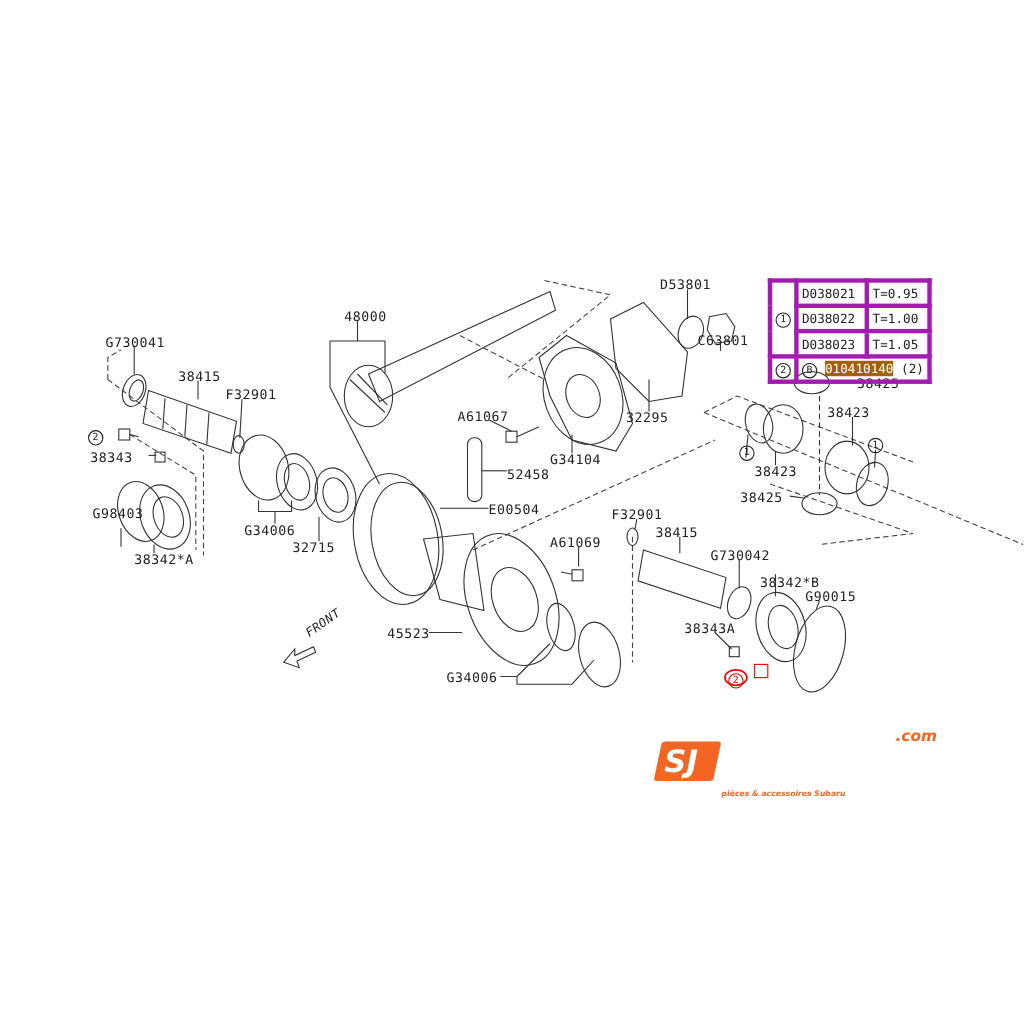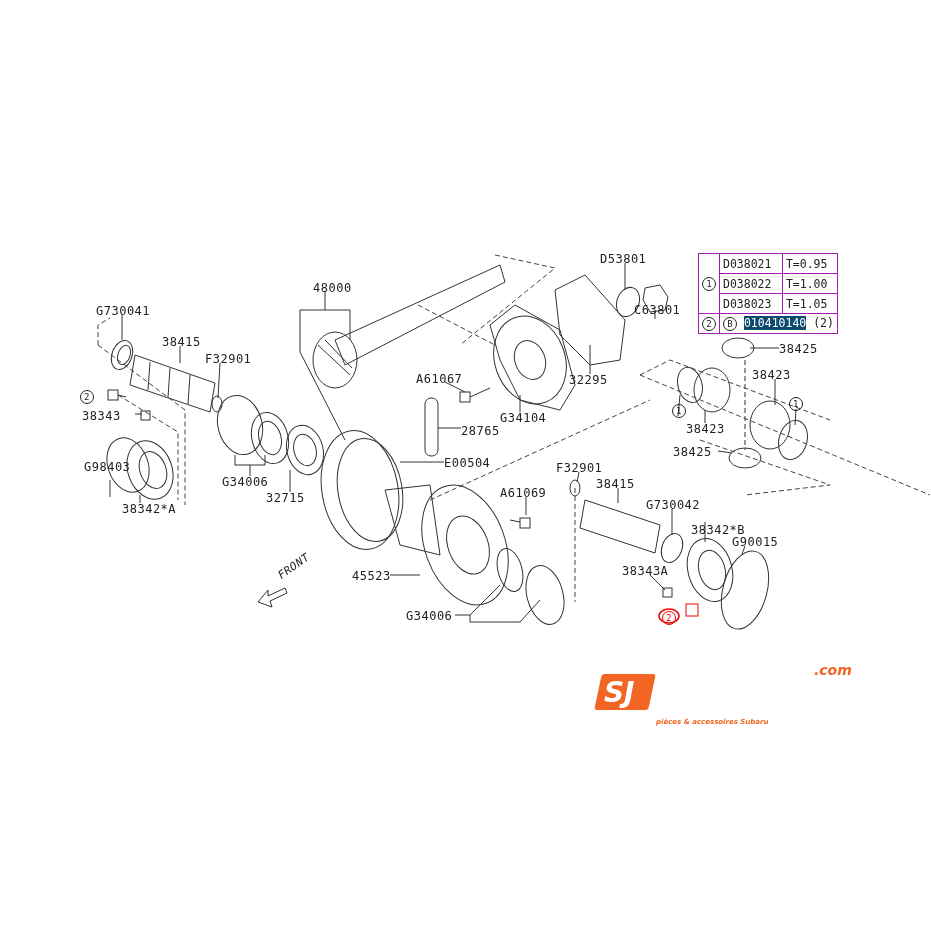--- a/index.html
+++ b/index.html
@@ -1,22 +1,22 @@
 <!DOCTYPE html>
 <html><head>
 <meta charset="utf-8">
 <style>
   html,body{margin:0;padding:0;background:#ffffff;}
   body{width:931px;height:931px;position:relative;overflow:hidden;font-family:"DejaVu Sans Mono","Liberation Mono",monospace;}
   #diagram{position:absolute;left:0;top:0;width:931px;height:931px;}
   .lbl{position:absolute;font-family:"DejaVu Sans Mono","Liberation Mono",monospace;font-size:12px;color:#222;white-space:nowrap;letter-spacing:0.5px;line-height:12px;}
   .circ{display:inline-block;width:12px;height:12px;border:1px solid #222;border-radius:50%;text-align:center;font-size:9px;line-height:12px;}
   #spec-table{position:absolute;left:698px;top:253px;border-collapse:collapse;font-family:"DejaVu Sans Mono","Liberation Mono",monospace;font-size:11.5px;color:#222;}
-  #spec-table td{border:1px solid #a21caf;padding:1px 3px;height:17px;white-space:nowrap;}
-  #spec-table .hl{background:#0c4a6e;color:#fff;}
+  #spec-table td{border:4px solid #a21caf;padding:1px 3px;height:17px;white-space:nowrap;}
+  #spec-table .hl{background:#a16207;color:#fff;}
   #logo{position:absolute;left:596px;top:668px;width:260px;height:48px;}
   .logo-sq{position:absolute;left:2px;top:6px;width:54px;height:36px;background:#f26522;transform:skewX(-12deg);border-radius:3px;}
   .logo-sq span{position:absolute;left:6px;top:2px;color:#fff;font:italic bold 28px "DejaVu Sans",sans-serif;transform:skewX(12deg);}
   .logo-text{position:absolute;left:60px;top:4px;font:italic bold 34px "DejaVu Sans",sans-serif;color:#777;letter-spacing:-2px;text-shadow:1px 1px 0 #333;}
   .logo-com{position:absolute;left:218px;top:-6px;font:italic bold 14px "DejaVu Sans",sans-serif;color:#f26522;}
   .logo-sub{position:absolute;left:60px;top:38px;font:italic bold 7px "DejaVu Sans",sans-serif;color:#f26522;margin-top:12px;}
 </style>
 </head>
 <body>
 
@@ -183,21 +183,21 @@
   <span class="lbl" style="left:162px;top:336px">38415</span>
   <span class="lbl" style="left:205px;top:353px">F32901</span>
   <span class="lbl" style="left:82px;top:410px">38343</span>
   <span class="lbl" style="left:84px;top:461px">G98403</span>
   <span class="lbl" style="left:122px;top:503px">38342*A</span>
   <span class="lbl" style="left:222px;top:476px">G34006</span>
   <span class="lbl" style="left:266px;top:492px">32715</span>
   <span class="lbl" style="left:313px;top:282px">48000</span>
   <span class="lbl" style="left:416px;top:373px">A61067</span>
   <span class="lbl" style="left:500px;top:412px">G34104</span>
-  <span class="lbl" style="left:461px;top:425px">28765</span>
+  <span class="lbl" style="left:461px;top:425px">52458</span>
   <span class="lbl" style="left:444px;top:457px">E00504</span>
   <span class="lbl" style="left:569px;top:374px">32295</span>
   <span class="lbl" style="left:600px;top:253px">D53801</span>
   <span class="lbl" style="left:634px;top:304px">C63801</span>
   <span class="lbl" style="left:779px;top:343px">38425</span>
   <span class="lbl" style="left:752px;top:369px">38423</span>
   <span class="lbl" style="left:686px;top:423px">38423</span>
   <span class="lbl" style="left:673px;top:446px">38425</span>
   <span class="lbl" style="left:556px;top:462px">F32901</span>
   <span class="lbl" style="left:596px;top:478px">38415</span>

